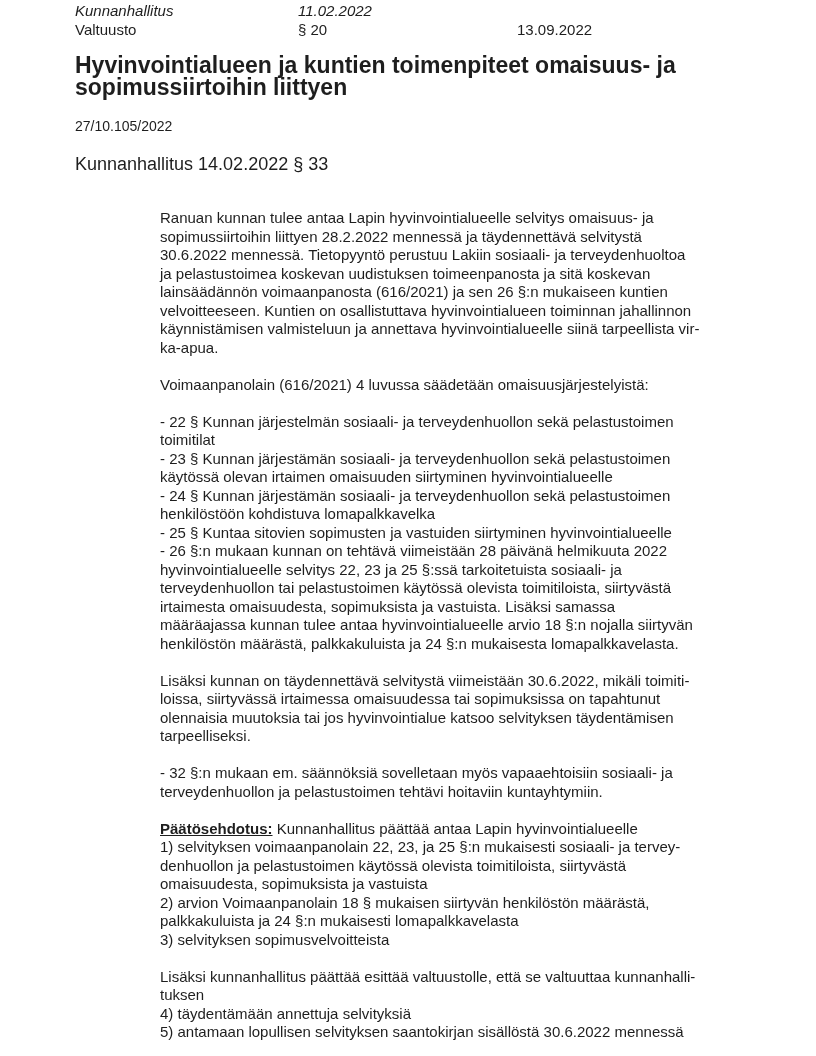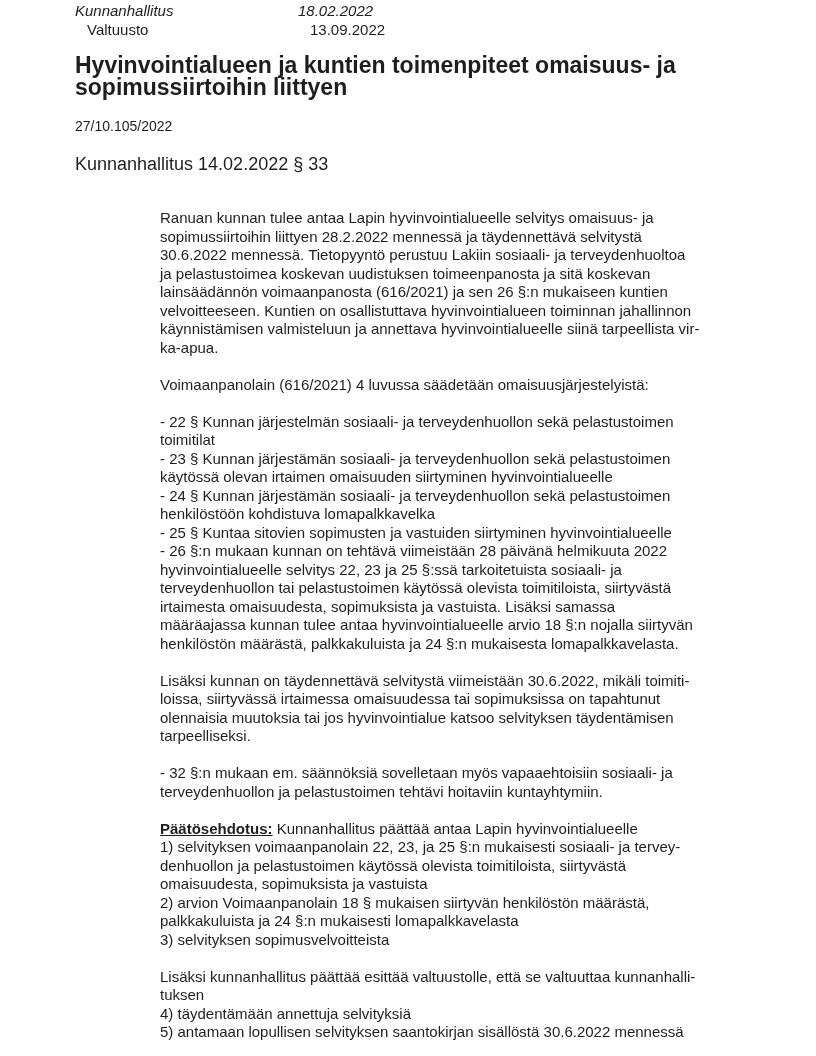--- a/index.html
+++ b/index.html
@@ -19,21 +19,21 @@
   .hdr-row {
     position: absolute;
     left: 75px;
     display: grid;
     grid-template-columns: 223px 219px auto;
     font-size: 15px;
     line-height: 19px;
     white-space: nowrap;
   }
   .hdr-row.row1 { top: 1px; font-style: italic; }
-  .hdr-row.row2 { top: 20px; margin-left: 12px; }
+  .hdr-row.row2 { top: 20px; }
   .doc-title {
     position: absolute;
     left: 75px;
     top: 55px;
     width: 700px;
     font-size: 23px;
     font-weight: bold;
     line-height: 21.5px;
   }
   .case-number {
@@ -68,24 +68,25 @@
     text-decoration: underline;
   }
 </style>
 </head>
 <body>
 
 <div class="page">
 
   <div class="hdr-row row1">
     <span>Kunnanhallitus</span>
-    <span>18.02.2022</span>
+    <span>11.02.2022</span>
   </div>
   <div class="hdr-row row2">
     <span>Valtuusto</span>
+    <span>§ 20</span>
     <span>13.09.2022</span>
   </div>
 
   <div class="doc-title">Hyvinvointialueen ja kuntien toimenpiteet omaisuus- ja sopimussiirtoihin
 liittyen</div>
 
   <div class="case-number">27/10.105/2022</div>
 
   <div class="section-ref">Kunnanhallitus 14.02.2022 § 33</div>
 

